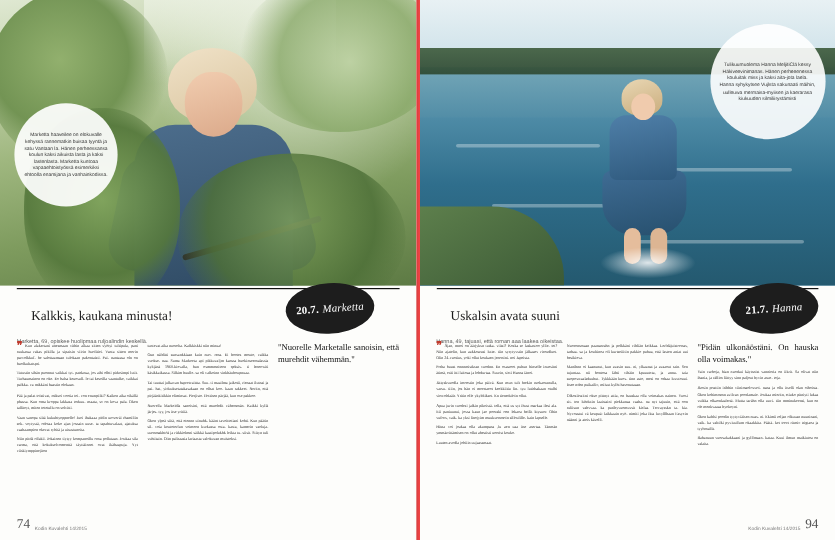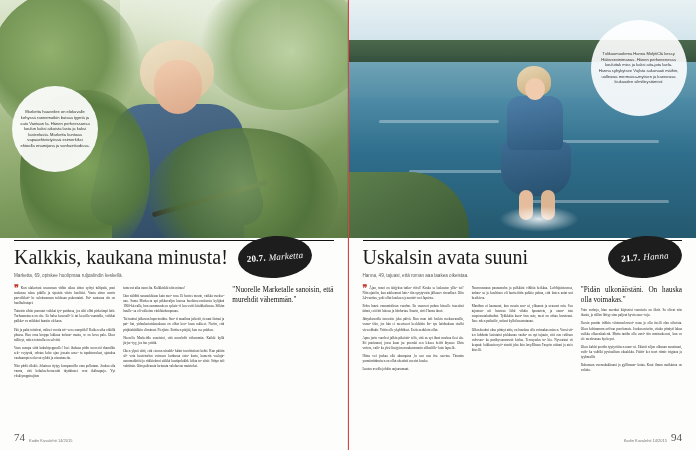--- a/index.html
+++ b/index.html
@@ -1,20 +1,20 @@
 <!DOCTYPE html>
 <html><head>
 <meta charset="utf-8">
 <style>
   html,body{margin:0;padding:0;background:#c9c9c9;}
   body{width:696px;height:450px;font-family:"Liberation Serif",serif;overflow:hidden;}
   .spread{position:relative;width:696px;height:450px;display:flex;}
   .page{position:relative;background:#fdfdfb;height:450px;overflow:hidden;}
   .page.left{width:348px;}
-  .page.right{width:348px;border-left:1px solid #ef4444;}
+  .page.right{width:348px;border-left:3px solid #ef4444;}
 
   
   .photo{position:absolute;overflow:hidden;}
   .photo-left{left:0;top:0;width:348px;height:238px;
     background:
       radial-gradient(circle at 72% 20%, rgba(255,255,255,.55) 0%, rgba(255,255,255,0) 40%),
       linear-gradient(170deg,#dfe8d2 0%,#c3d2ab 22%,#9fb77f 45%,#7e9b5e 70%,#5d7a44 100%);
   }
   .photo-right{left:0;top:0;width:348px;height:238px;
     background:
@@ -72,21 +72,21 @@
   
   .bubble{position:absolute;border-radius:50%;background:rgba(255,255,255,.92);
     display:flex;align-items:center;justify-content:center;text-align:center;
     padding:8px;box-sizing:border-box;}
   .bubble p{margin:0;font-size:4.1px;line-height:1.38;color:#333;font-family:"Liberation Sans",sans-serif;}
   .bubble-left{left:12px;top:86px;width:86px;height:86px;}
   .bubble-right{right:10px;top:20px;width:96px;height:96px;background:rgba(255,255,255,.9);}
 
   
   .headwrap{position:absolute;left:14px;right:14px;top:246px;}
-  .hl{font-family:"Liberation Serif",serif;font-size:20px;color:#1b1b1b;margin:0;font-weight:400;}
+  .hl{font-family:"Liberation Serif",serif;font-size:11px;color:#1b1b1b;margin:12px;font-weight:400;}
   .hl-sub{font-family:"Liberation Sans",sans-serif;font-size:4.6px;color:#5c5c5c;margin-top:4px;line-height:1.5;}
   .rule{position:absolute;left:14px;right:14px;top:240px;height:1px;background:#111;}
 
   
   .badge{position:absolute;width:74px;height:42px;border-radius:50%;
     display:flex;align-items:center;justify-content:center;color:#fff;
     font-family:"Liberation Serif",serif;font-size:9px;letter-spacing:.2px;}
   .badge .d{font-weight:bold;}
   .badge .n{font-style:italic;margin-left:3px;}
   .badge-left{left:238px;top:236px;background:#1d1d1d;transform:rotate(-4deg);}

